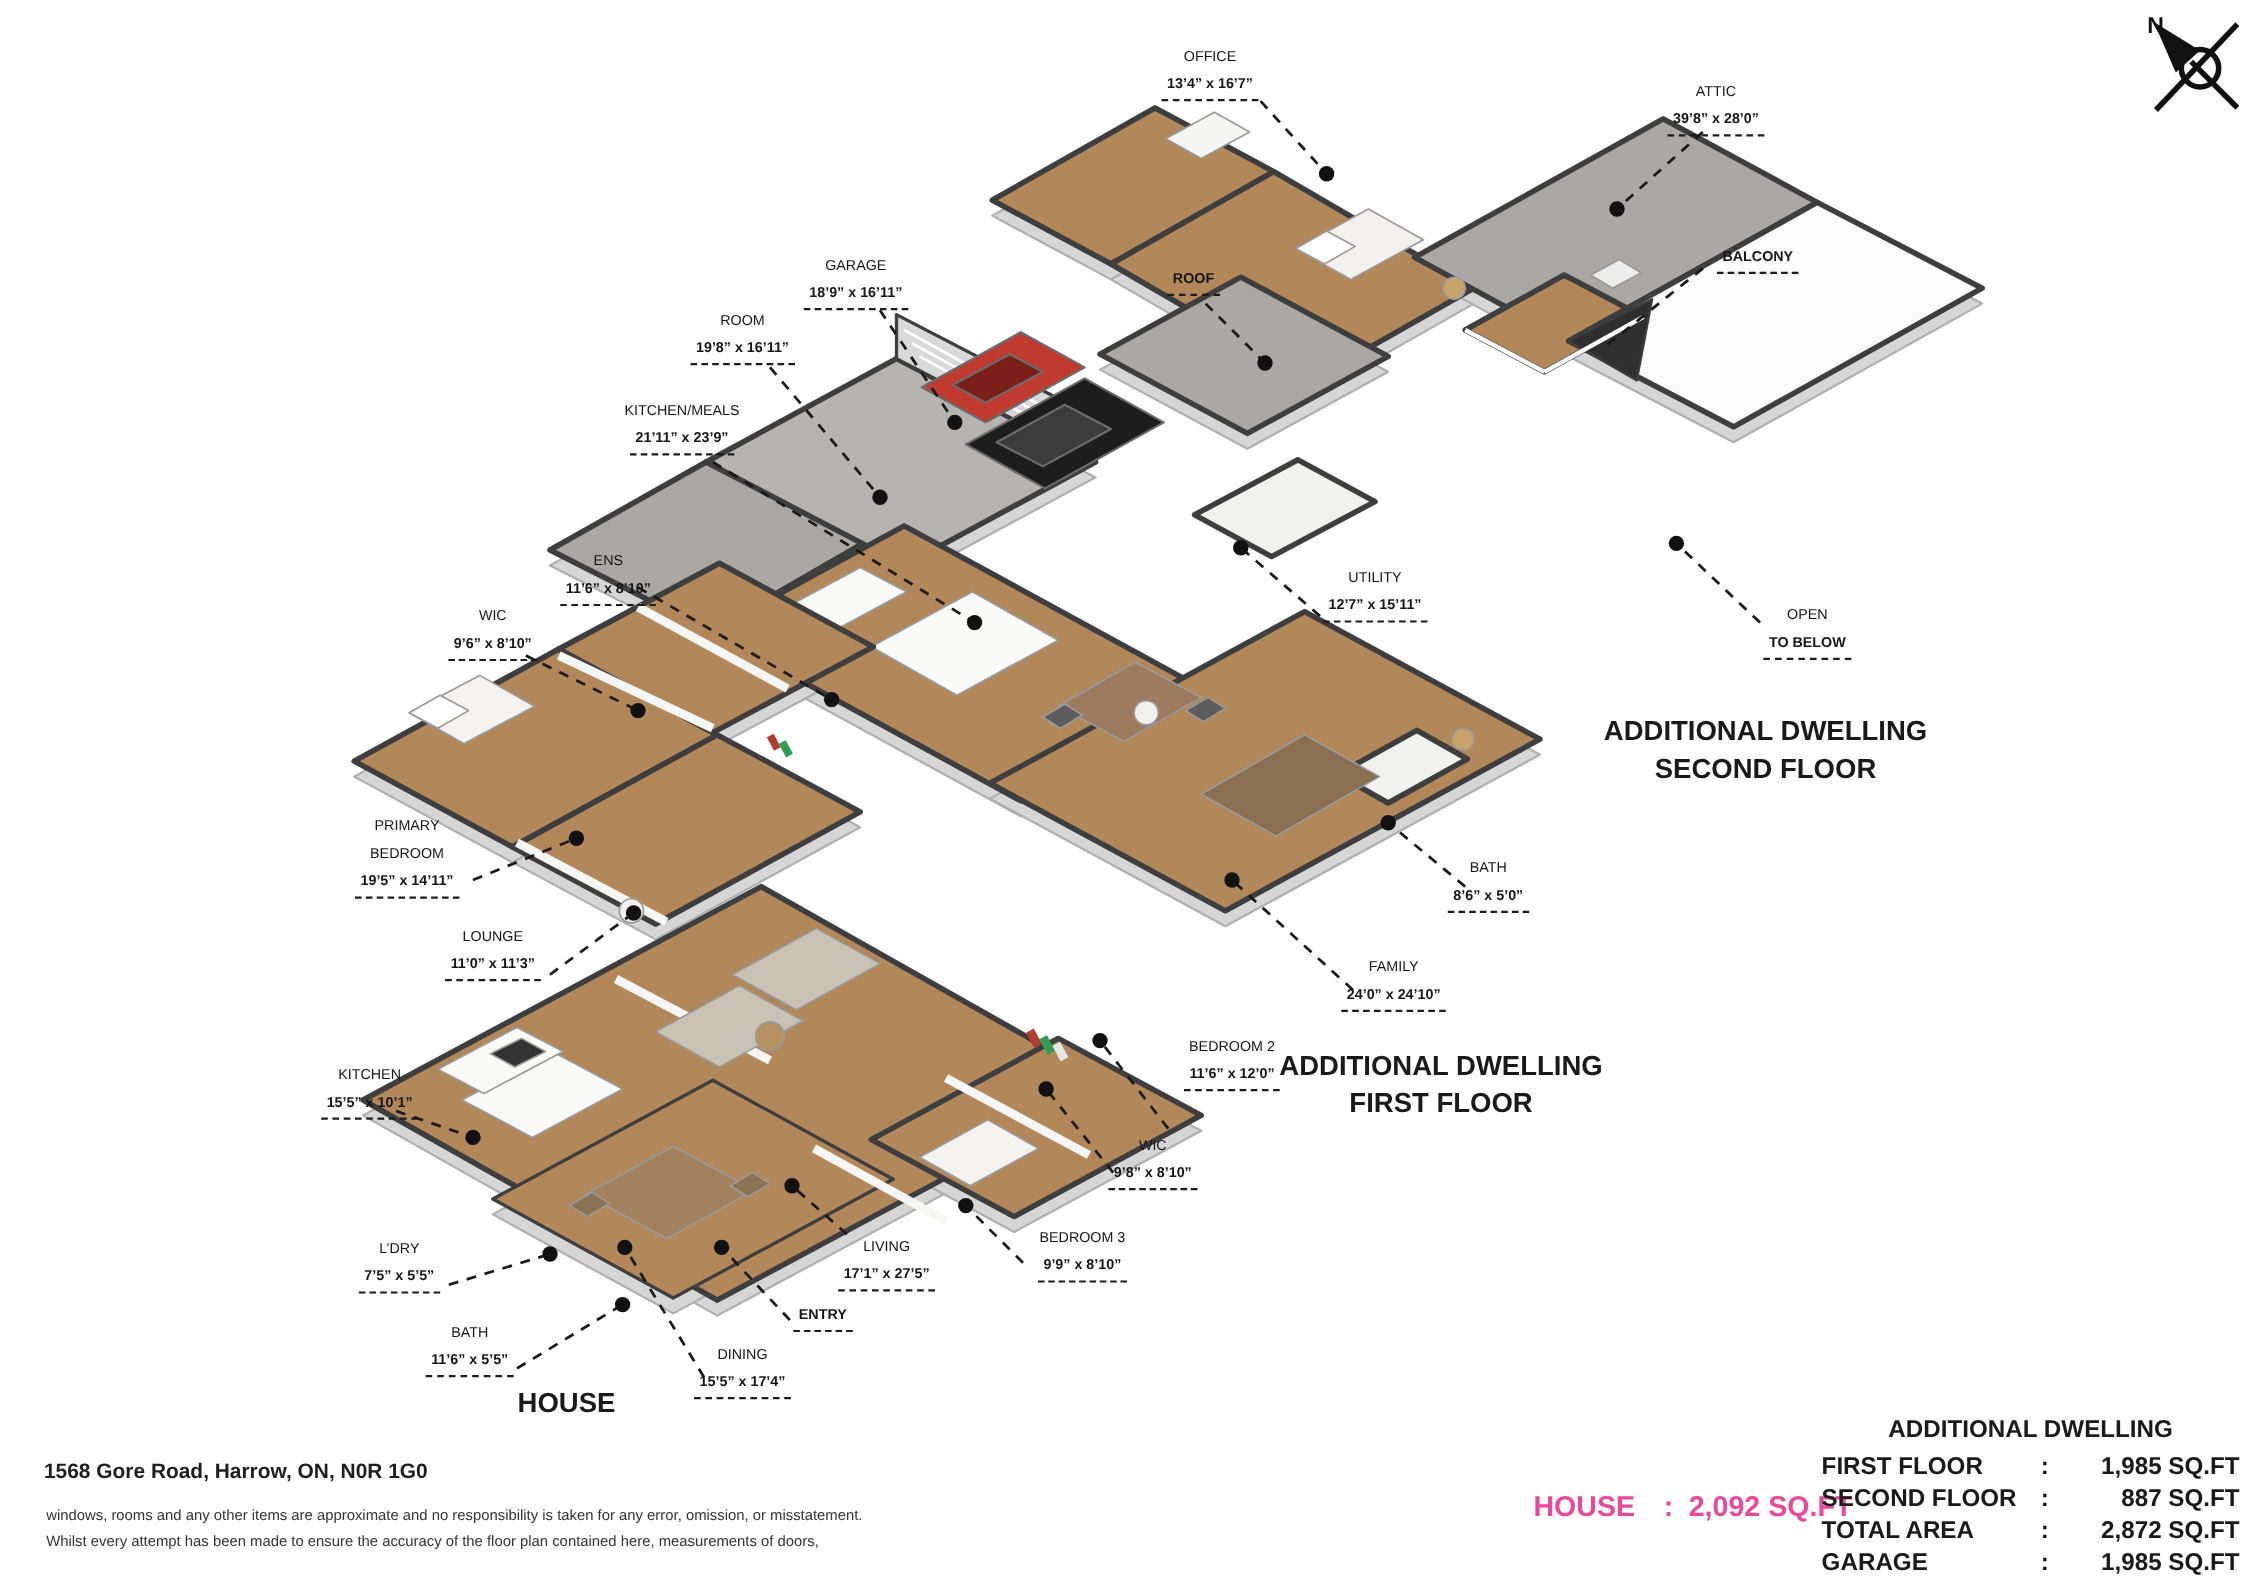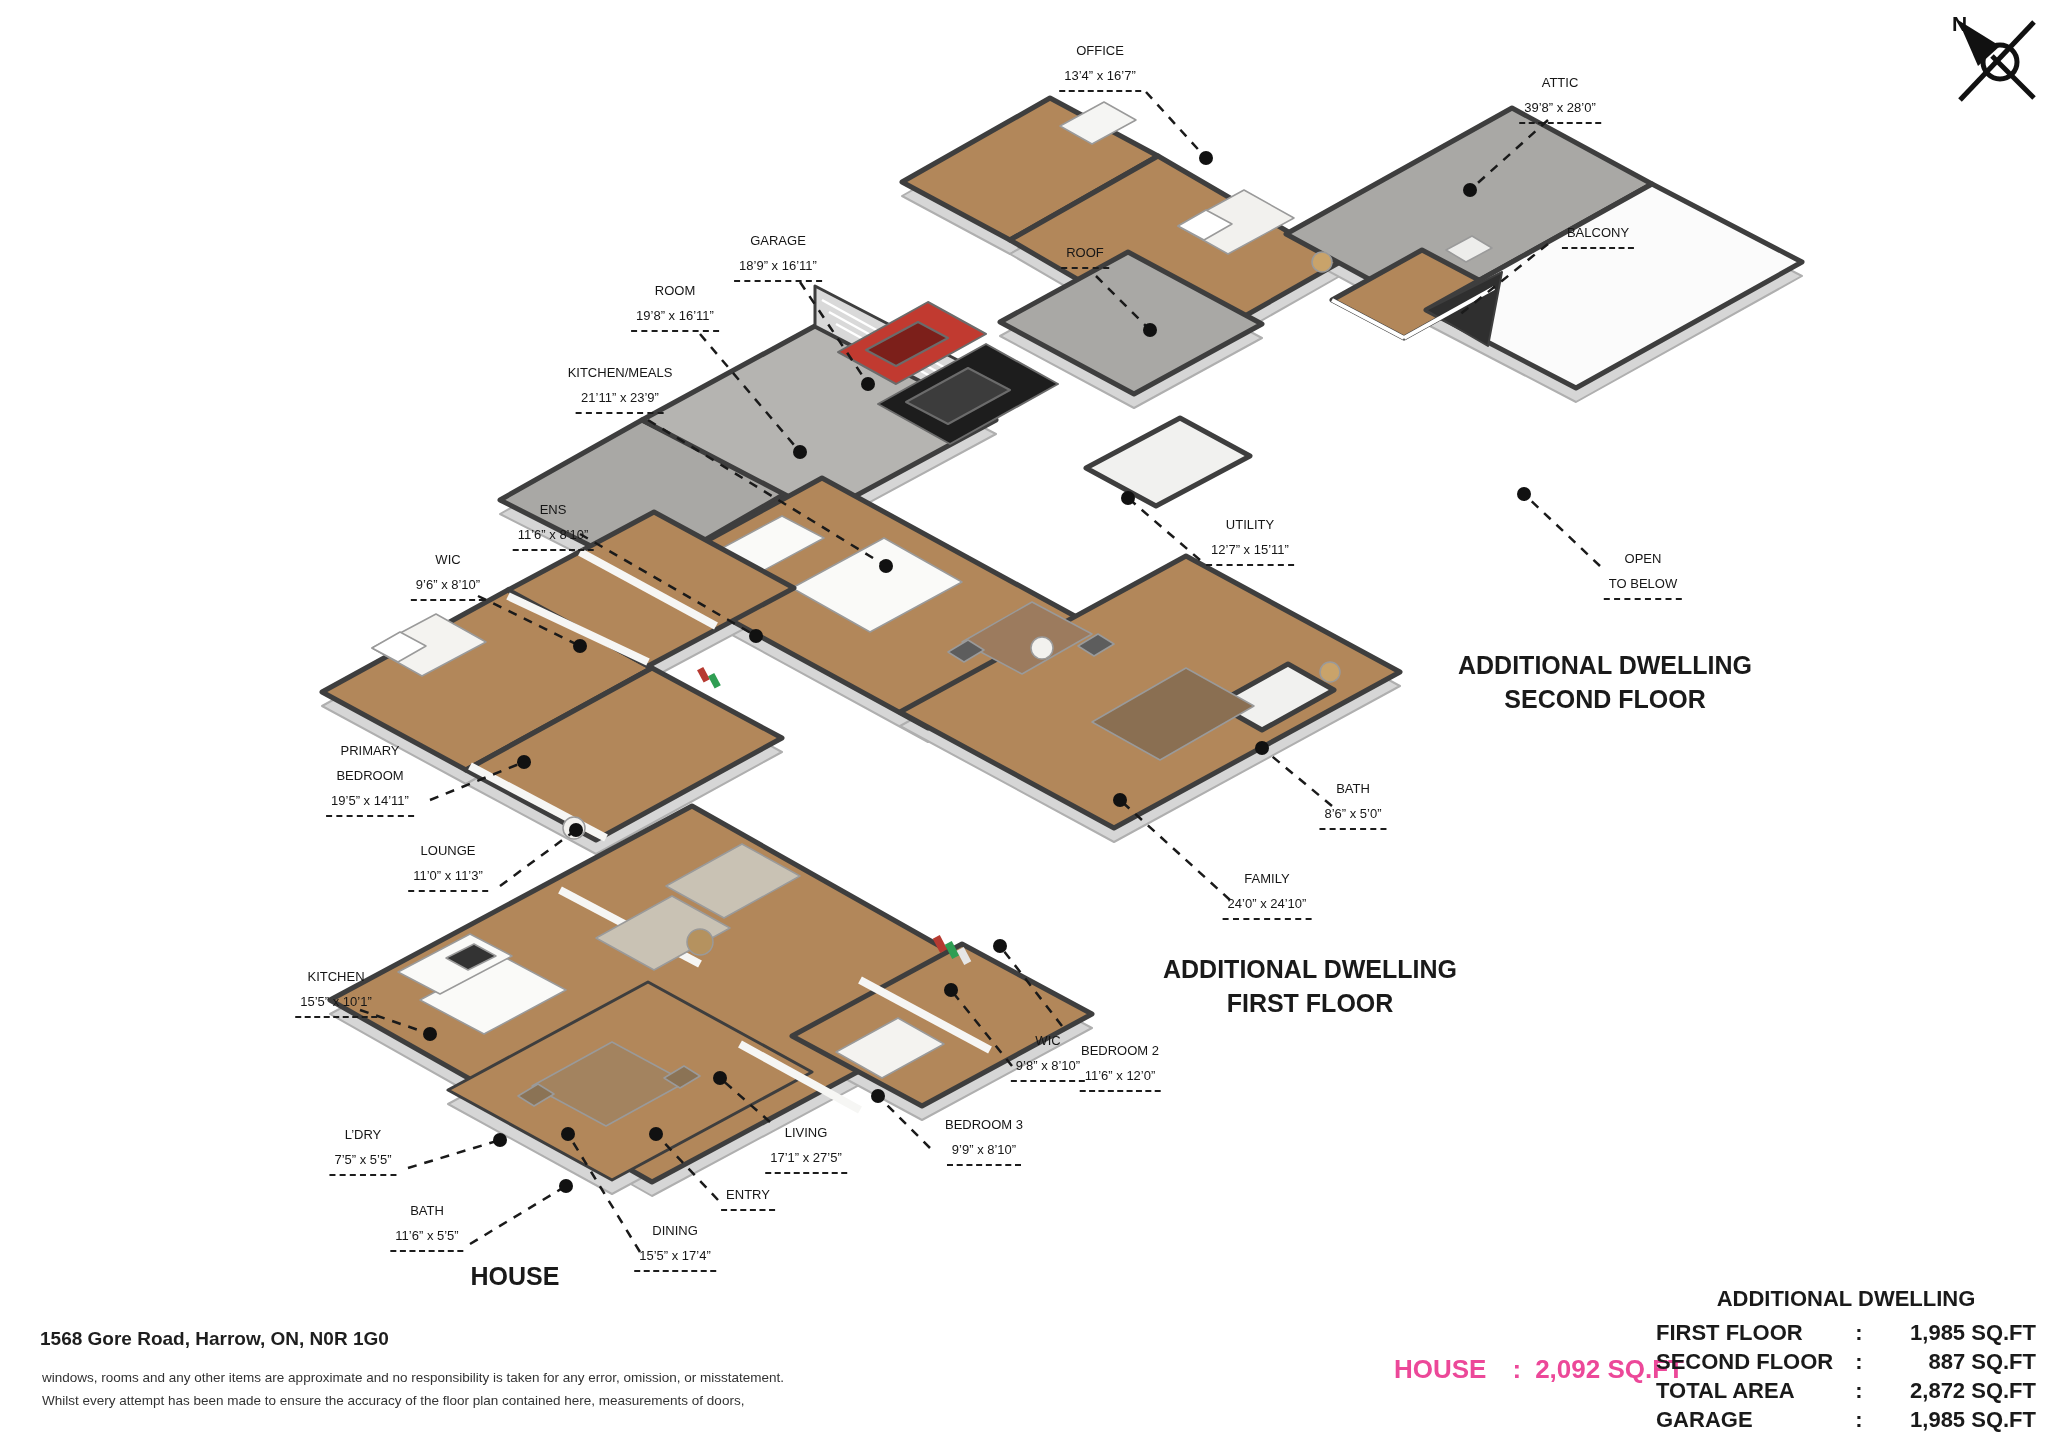--- a/index.html
+++ b/index.html
@@ -1,21 +1,21 @@
 <!DOCTYPE html>
 <html><head>
 <meta charset="utf-8">
 <style>
   html,body{margin:0;padding:0;background:#ffffff;}
   #stage{position:relative;width:2048px;height:1448px;background:#ffffff;overflow:hidden;
          font-family:"Liberation Sans", sans-serif;color:#111;}
   #plan-svg{position:absolute;left:0;top:0;}
   .rlabel{position:absolute;transform:translateX(-50%);text-align:center;
           font-size:13px;line-height:25px;color:#161616;white-space:nowrap;font-weight:500;}
-  .rlabel .dims, .rlabel .uline{display:inline-block;border-bottom:2.5px dashed #1c1c1c;padding:0 5px 2px 5px;}
+  .rlabel .dims, .rlabel .uline{display:inline-block;border-bottom:2.5px dashed #1c1c1c;padding:0 5px 2px 5px;font-weight:bold;}
   .sect-title{position:absolute;transform:translateX(-50%);text-align:center;
           font-size:25px;line-height:34px;font-weight:bold;color:#1a1a1a;white-space:nowrap;}
   .house-title{position:absolute;transform:translateX(-50%);font-size:25px;font-weight:bold;color:#1a1a1a;}
   #address{position:absolute;left:40px;top:1328px;font-size:19px;font-weight:bold;color:#1e1e1e;}
   #disclaimer{position:absolute;left:42px;top:1366px;font-size:13.5px;line-height:23px;color:#333;}
   #house-area{position:absolute;left:1394px;top:1354px;font-size:26px;font-weight:bold;color:#ec4899;white-space:nowrap;}
   #house-area .colon{display:inline-block;margin:0 14px 0 26px;}
   #ad-area{position:absolute;left:1656px;top:1286px;width:380px;font-size:22px;font-weight:bold;color:#1a1a1a;}
   #ad-area .hdr{text-align:center;margin-bottom:6px;}
   .ad-row{display:flex;line-height:29px;}
@@ -307,21 +307,21 @@
     <span class="dims">17’1” x 27’5”</span>
   </div>
   <div class="rlabel" style="left:984px;top:1112px">
     <span>BEDROOM 3</span><br>
     <span class="dims">9’9” x 8’10”</span>
   </div>
   <div class="rlabel" style="left:1048px;top:1028px">
     <span>WIC</span><br>
     <span class="dims">9’8” x 8’10”</span>
   </div>
-  <div class="rlabel" style="left:1120px;top:1038px">
+  <div class="rlabel" style="left:1120px;top:938px">
     <span>BEDROOM 2</span><br>
     <span class="dims">11’6” x 12’0”</span>
   </div>
   <div class="house-title" style="left:515px;top:1262px">
     <span>HOUSE</span>
   </div>
 
   <div id="address">1568 Gore Road, Harrow, ON, N0R 1G0</div>
   <div id="disclaimer">
     <div>windows, rooms and any other items are approximate and no responsibility is taken for any error, omission, or misstatement.</div>

